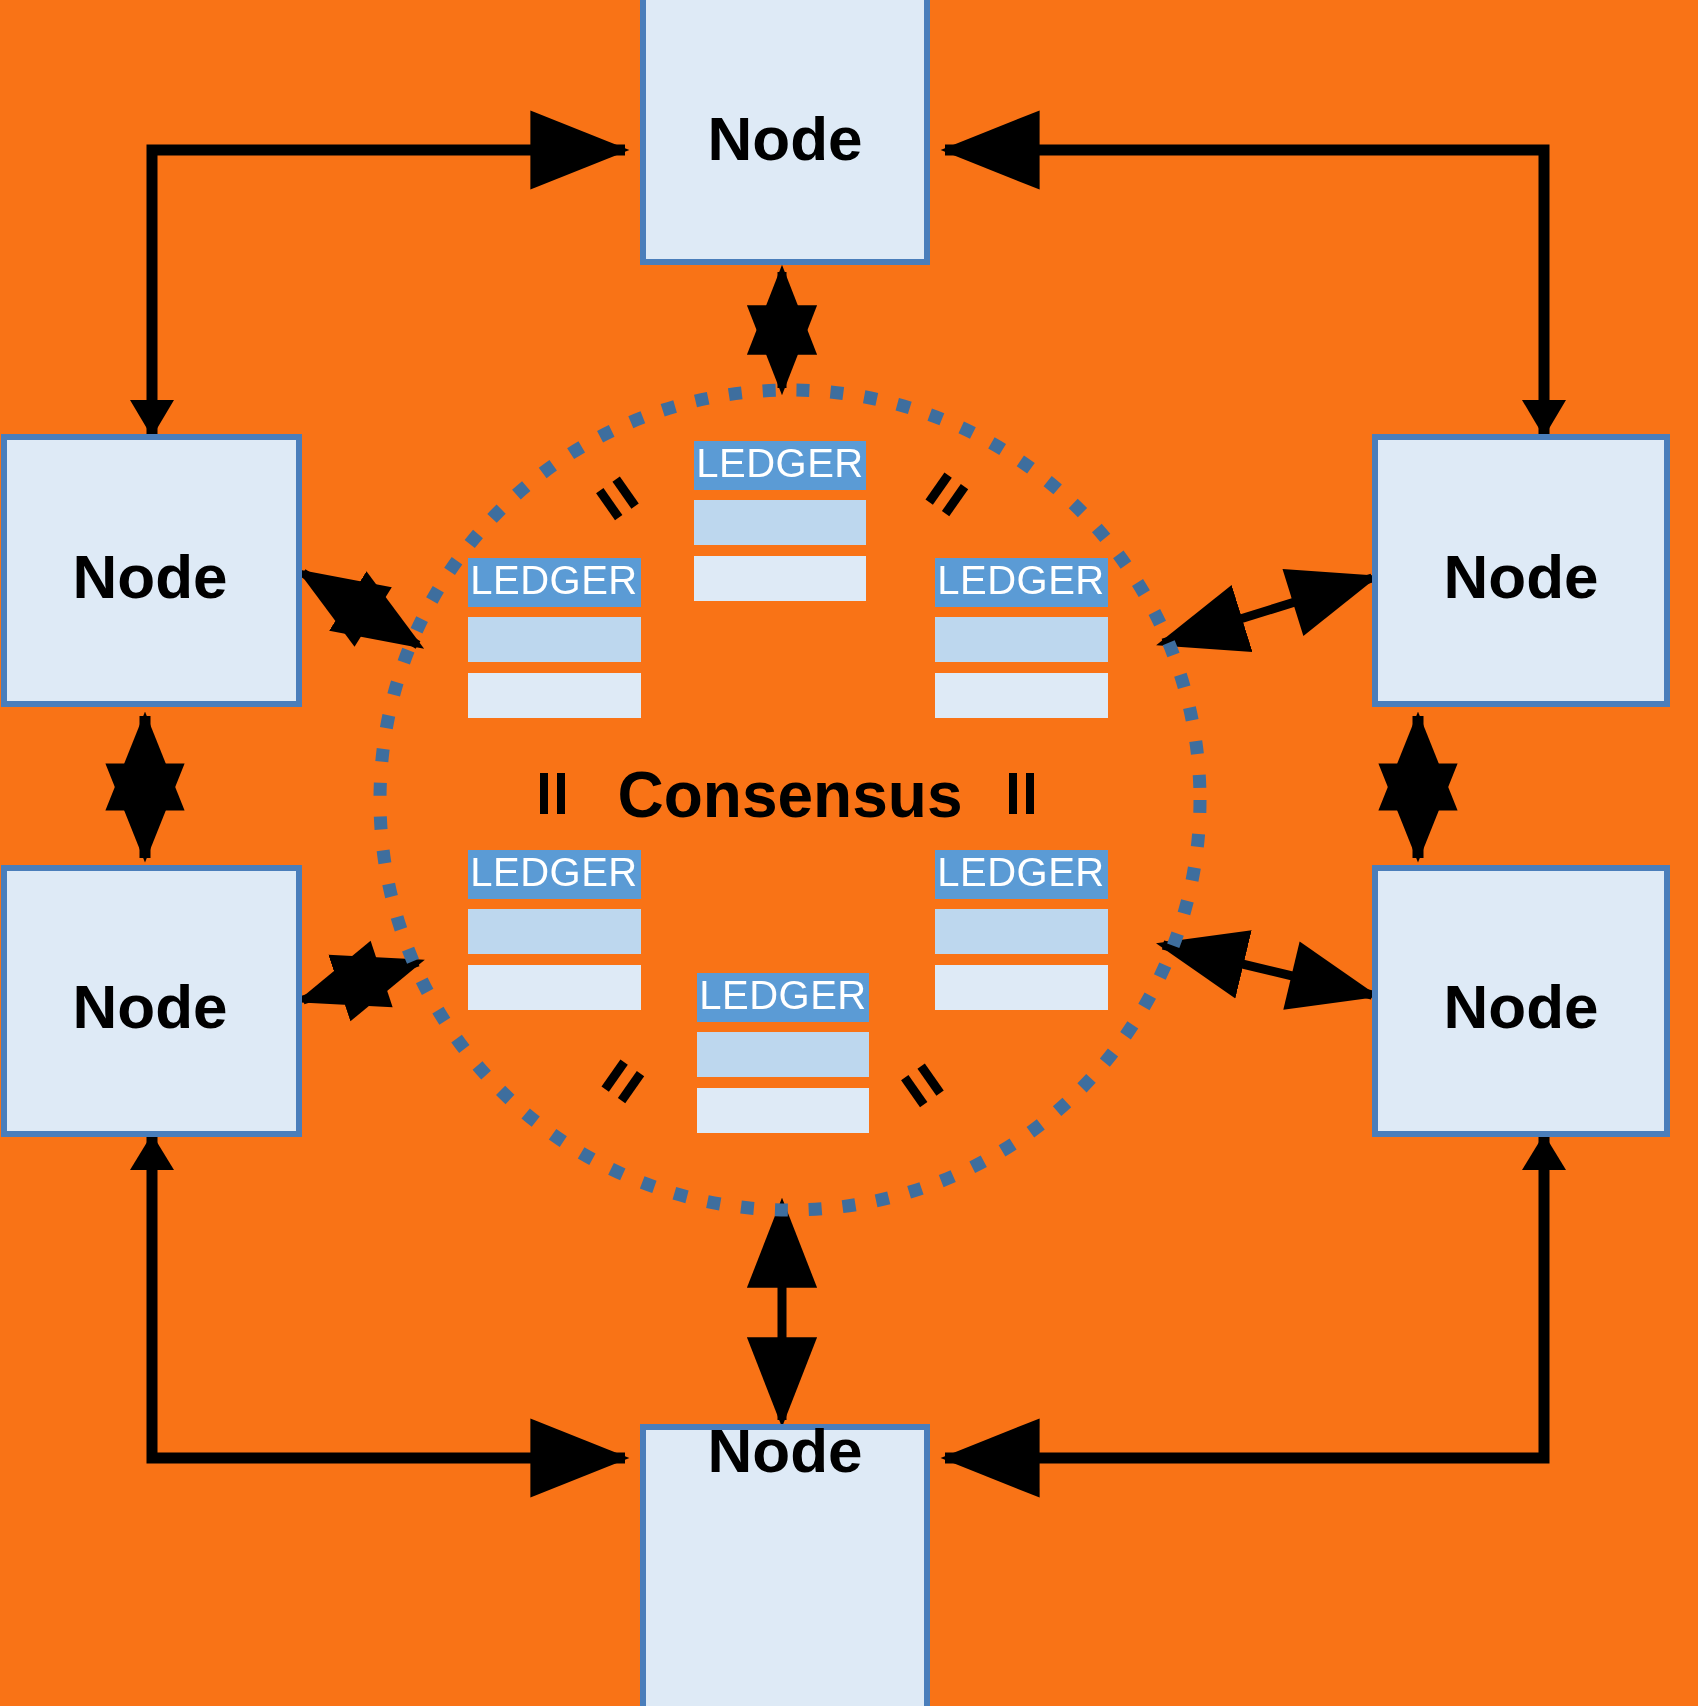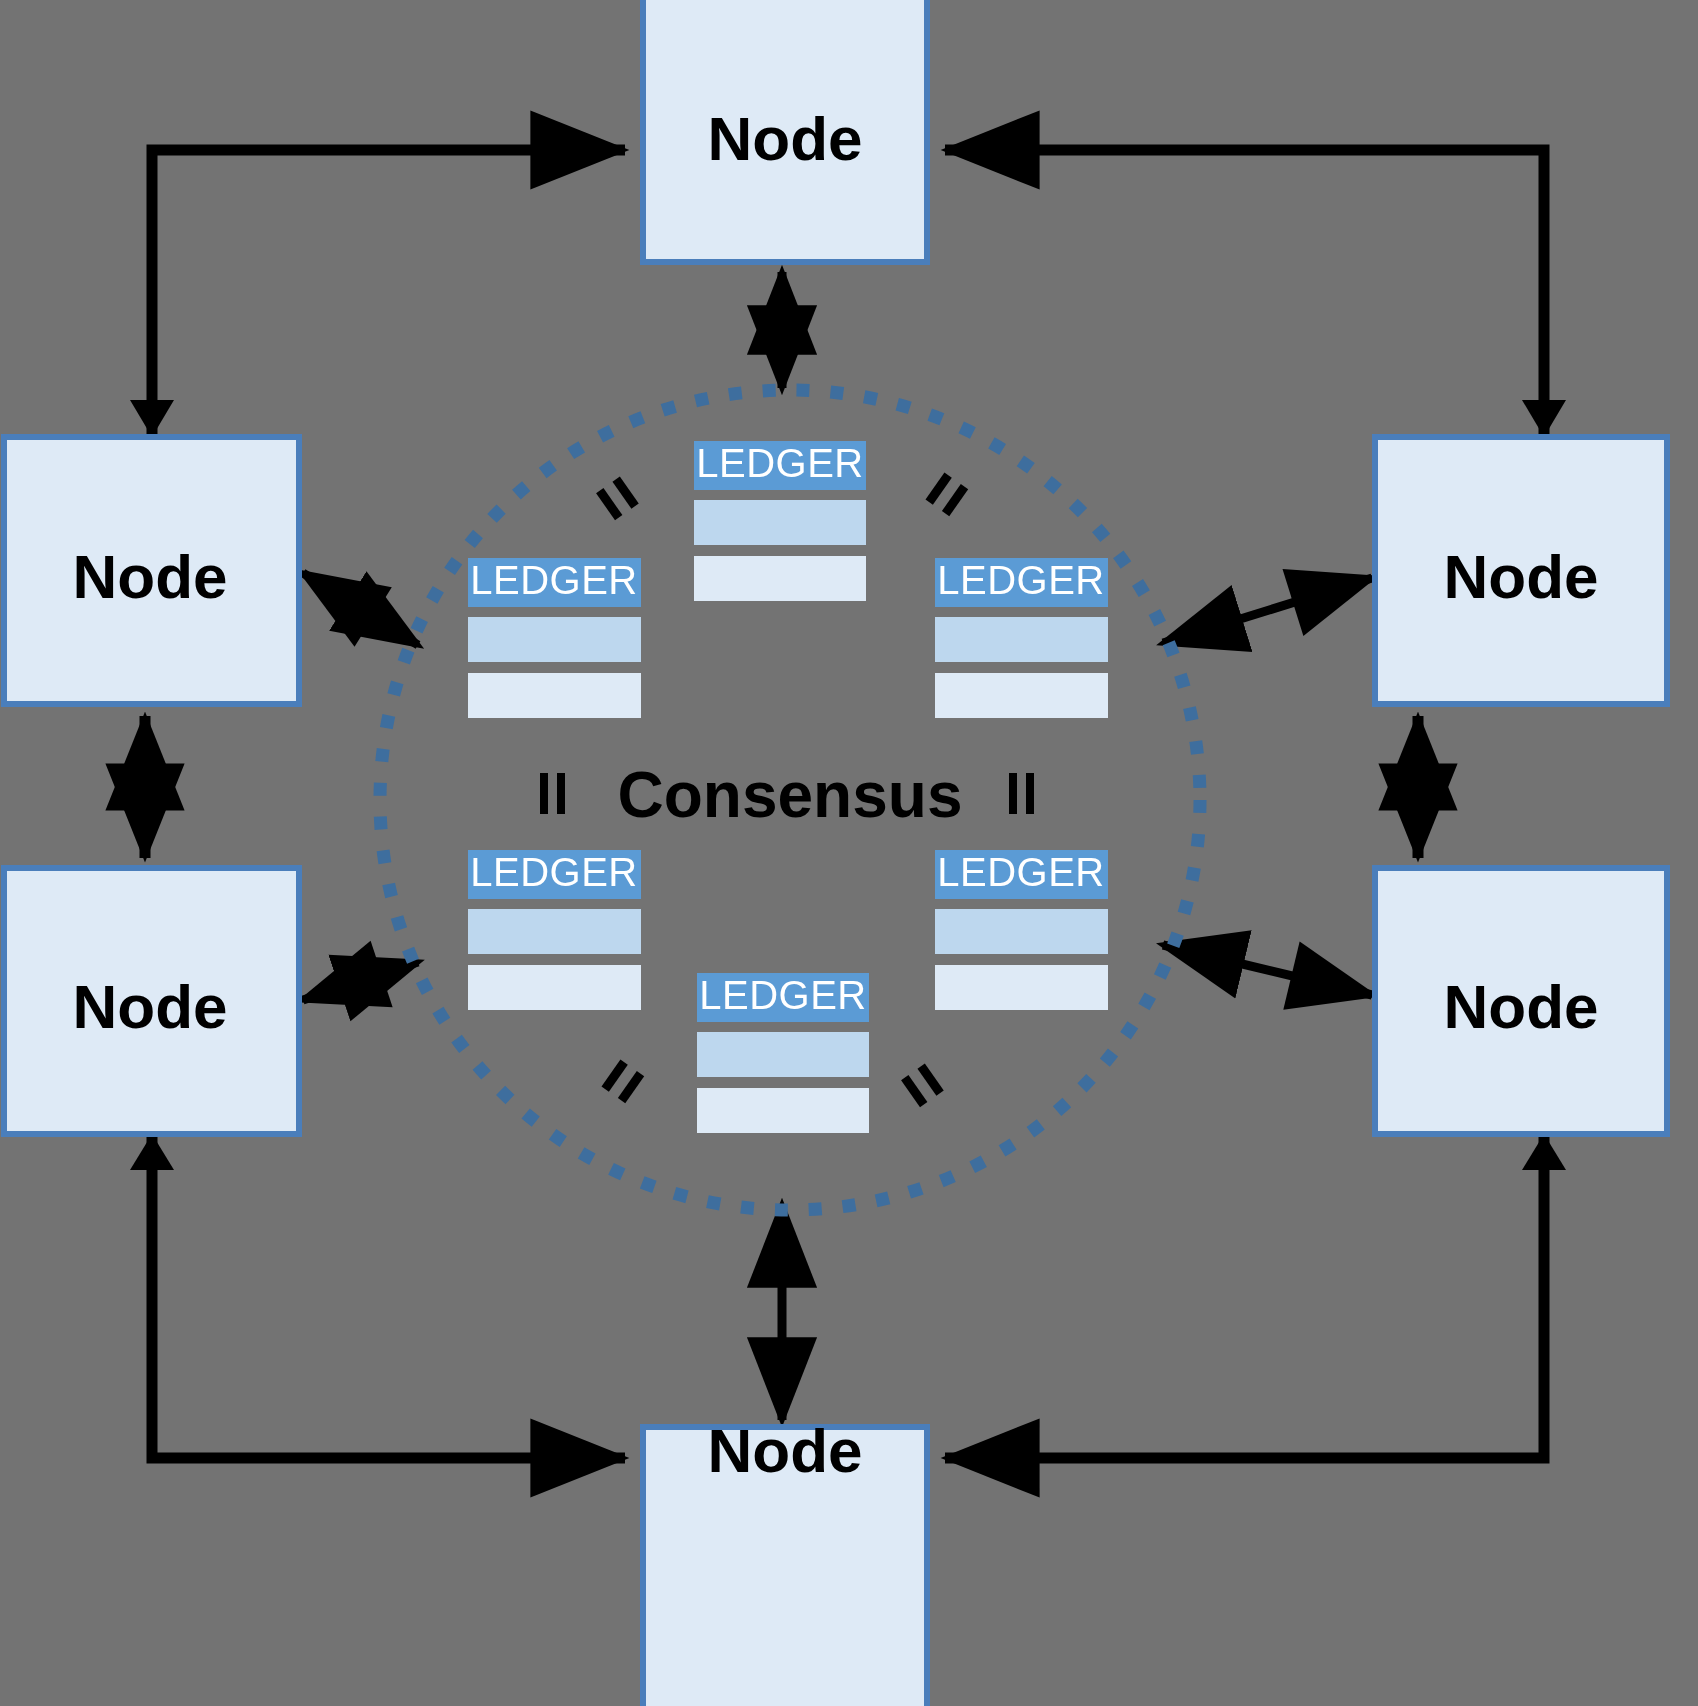--- a/index.html
+++ b/index.html
@@ -7,21 +7,21 @@
     padding: 0;
     background: #ffffff;
   }
   body {
     font-family: "Liberation Sans", sans-serif;
   }
   #canvas {
     position: relative;
     width: 1698px;
     height: 1706px;
-    background: #737373;
+    background: #f97316;
     overflow: hidden;
   }
   #diagram-svg {
     position: absolute;
     left: 0;
     top: 0;
     width: 1698px;
     height: 1706px;
   }
   .node-label {

